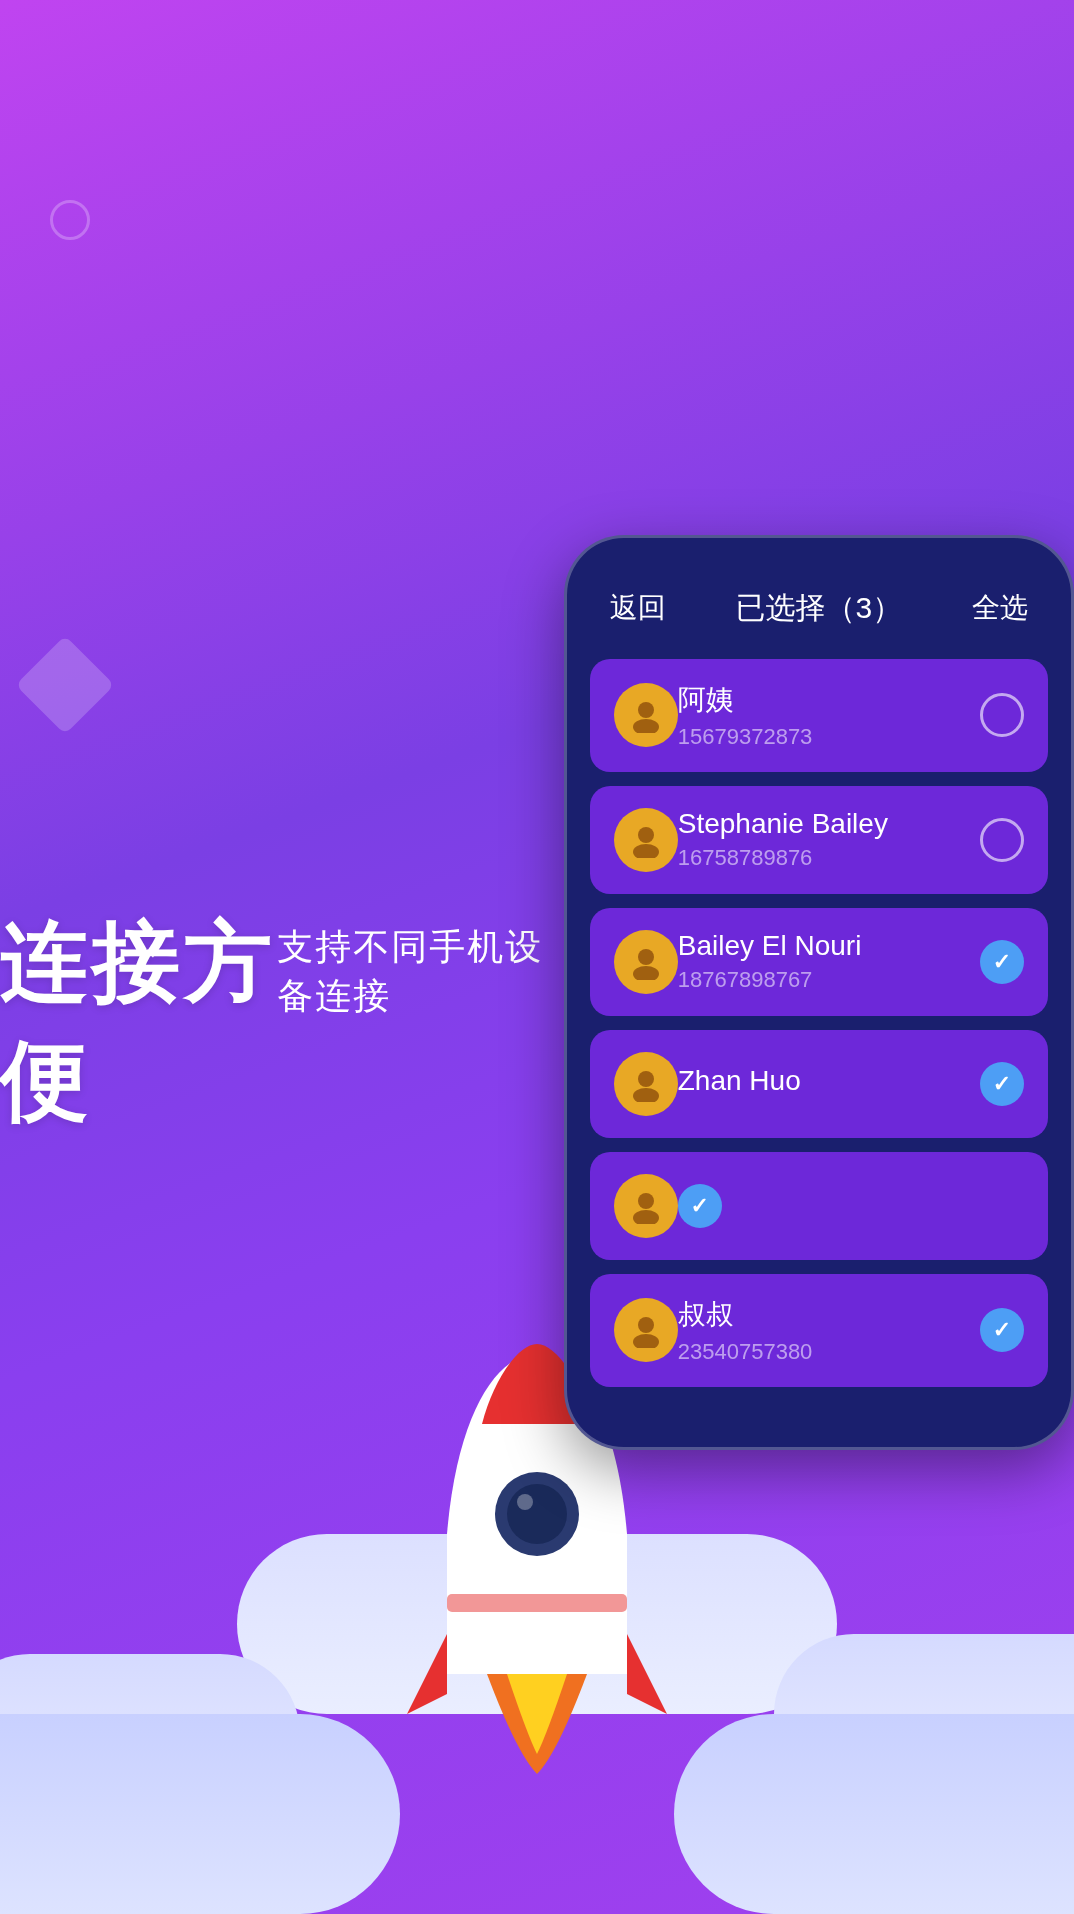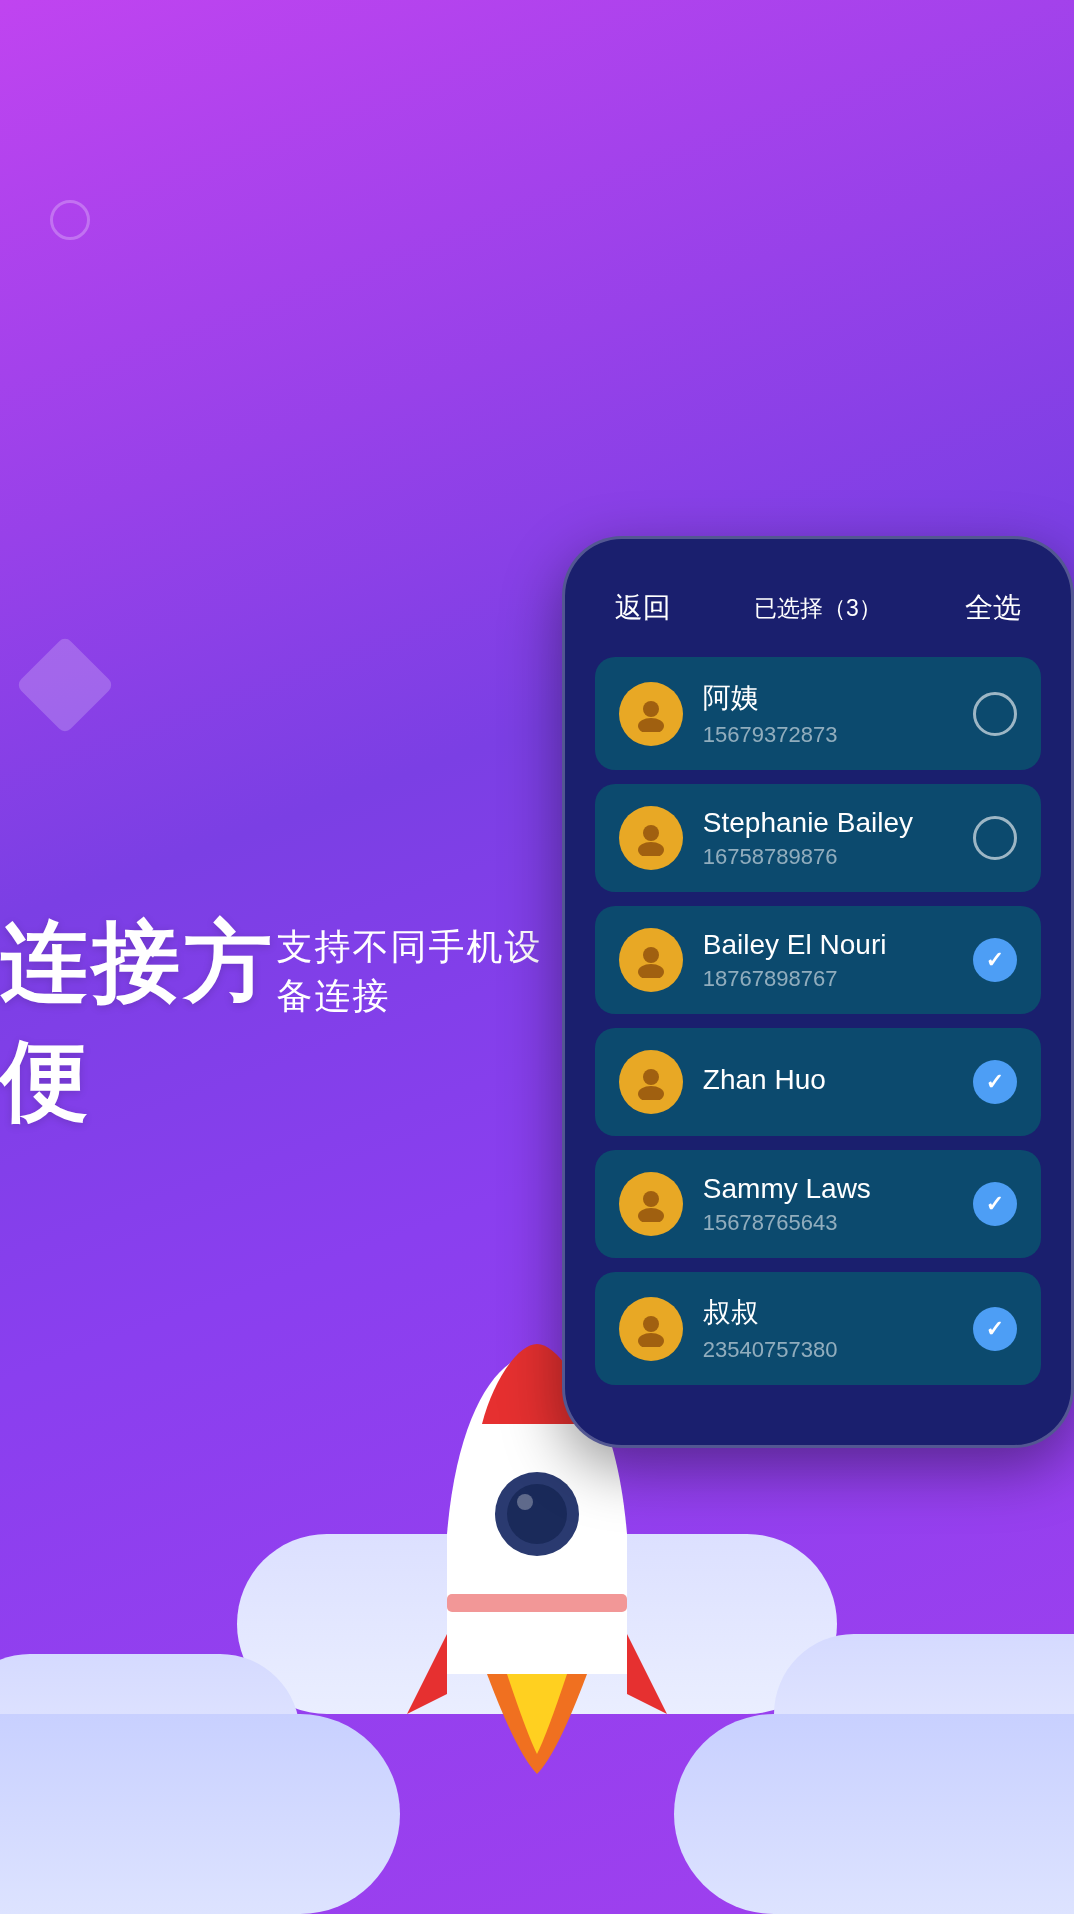--- a/index.html
+++ b/index.html
@@ -38,21 +38,21 @@
       margin-top: 30px;
       letter-spacing: 2px;
     }
 
     
     .phone-mockup {
       width: 660px;
       margin-top: 70px;
       background: #1a1f6e;
       border-radius: 60px;
-      padding: 40px 30px 60px;
+      padding: 40px 23px 60px;
       position: relative;
       box-shadow: 0 20px 60px rgba(0,0,0,0.4);
       border: 3px solid rgba(255,255,255,0.25);
       z-index: 10;
     }
 
     
     .phone-topbar {
       display: flex;
       justify-content: space-between;
@@ -60,38 +60,37 @@
       padding: 10px 20px 30px;
     }
 
     .topbar-back, .topbar-selectall {
       color: white;
       font-size: 28px;
     }
 
     .topbar-title {
       color: white;
-      font-size: 23px;
+      font-size: 30px;
       font-weight: 500;
     }
 
     
     .contact-list {
       display: flex;
       flex-direction: column;
       gap: 14px;
     }
 
     .contact-item {
-      background: #0c4a6e;
+      background: #6d28d9;
       border-radius: 20px;
       padding: 22px 24px;
       display: flex;
       align-items: center;
-      gap: 20px;
     }
 
     .contact-avatar {
       width: 64px;
       height: 64px;
       border-radius: 50%;
       background: #e8a825;
       display: flex;
       align-items: center;
       justify-content: center;
@@ -343,24 +342,20 @@
         </div>
       </div>
 
       <div class="contact-item">
         <div class="contact-avatar">
           <svg width="36" height="36" viewBox="0 0 36 36">
             <circle cx="18" cy="13" r="8" fill="#a06010"></circle>
             <ellipse cx="18" cy="30" rx="13" ry="8" fill="#a06010"></ellipse>
           </svg>
         </div>
-        <div class="contact-info">
-          <div class="contact-name">Sammy Laws</div>
-          <div class="contact-phone">15678765643</div>
-        </div>
         <div class="contact-checkbox checkbox-checked">
           <span class="checkmark">✓</span>
         </div>
       </div>
 
       <div class="contact-item">
         <div class="contact-avatar">
           <svg width="36" height="36" viewBox="0 0 36 36">
             <circle cx="18" cy="13" r="8" fill="#a06010"></circle>
             <ellipse cx="18" cy="30" rx="13" ry="8" fill="#a06010"></ellipse>

